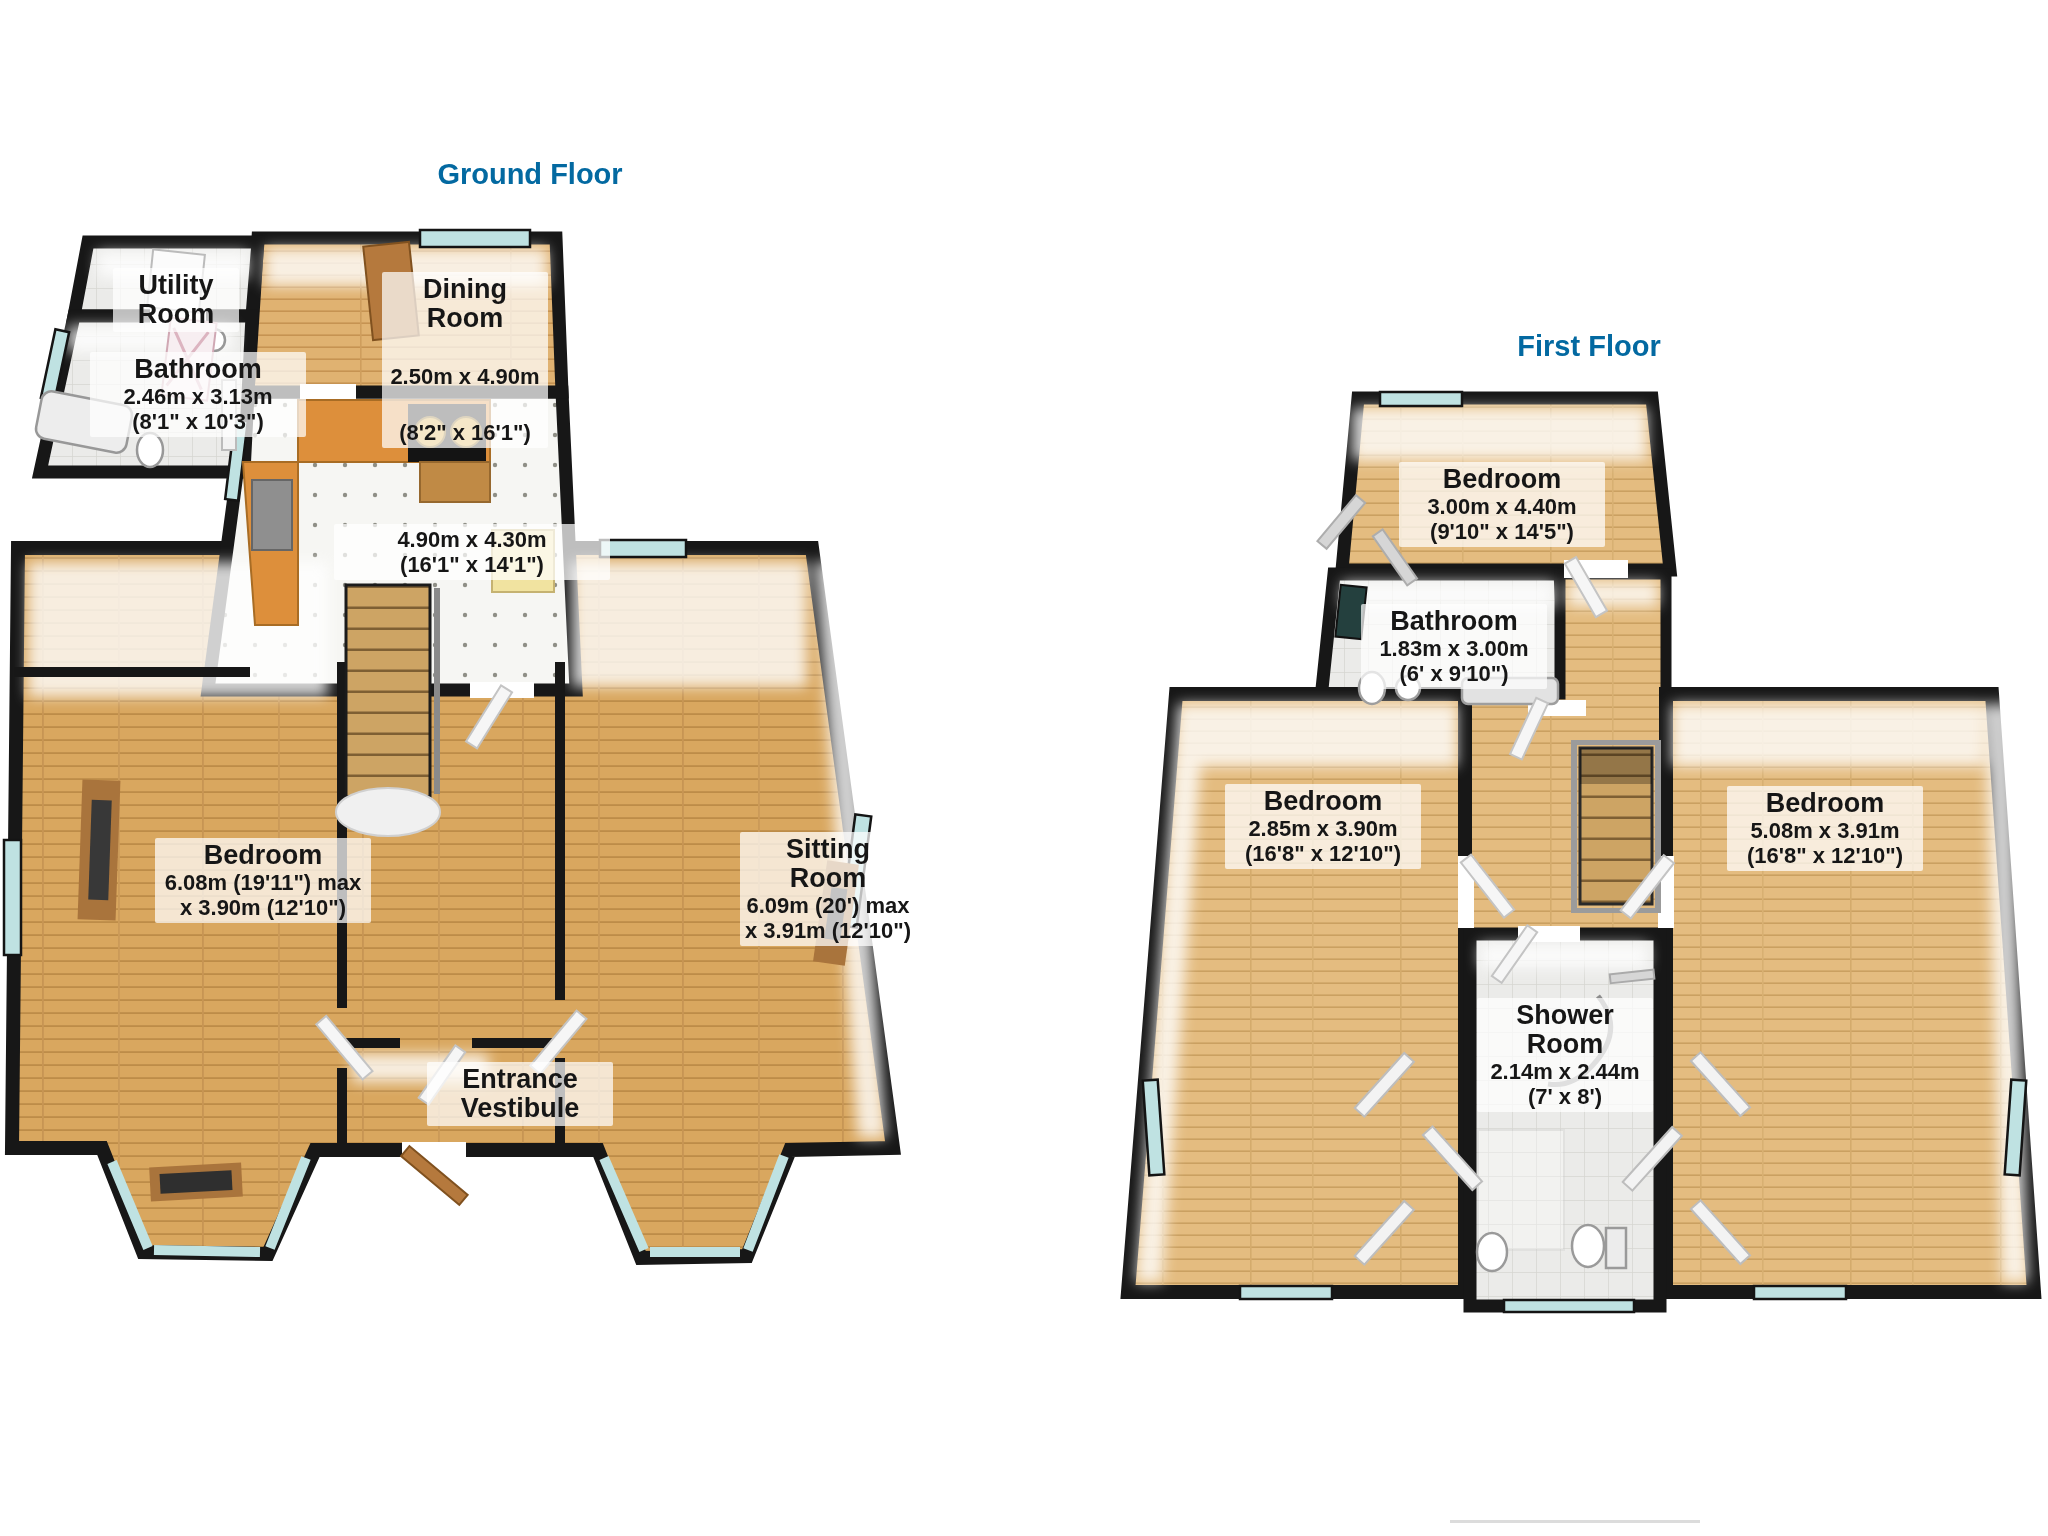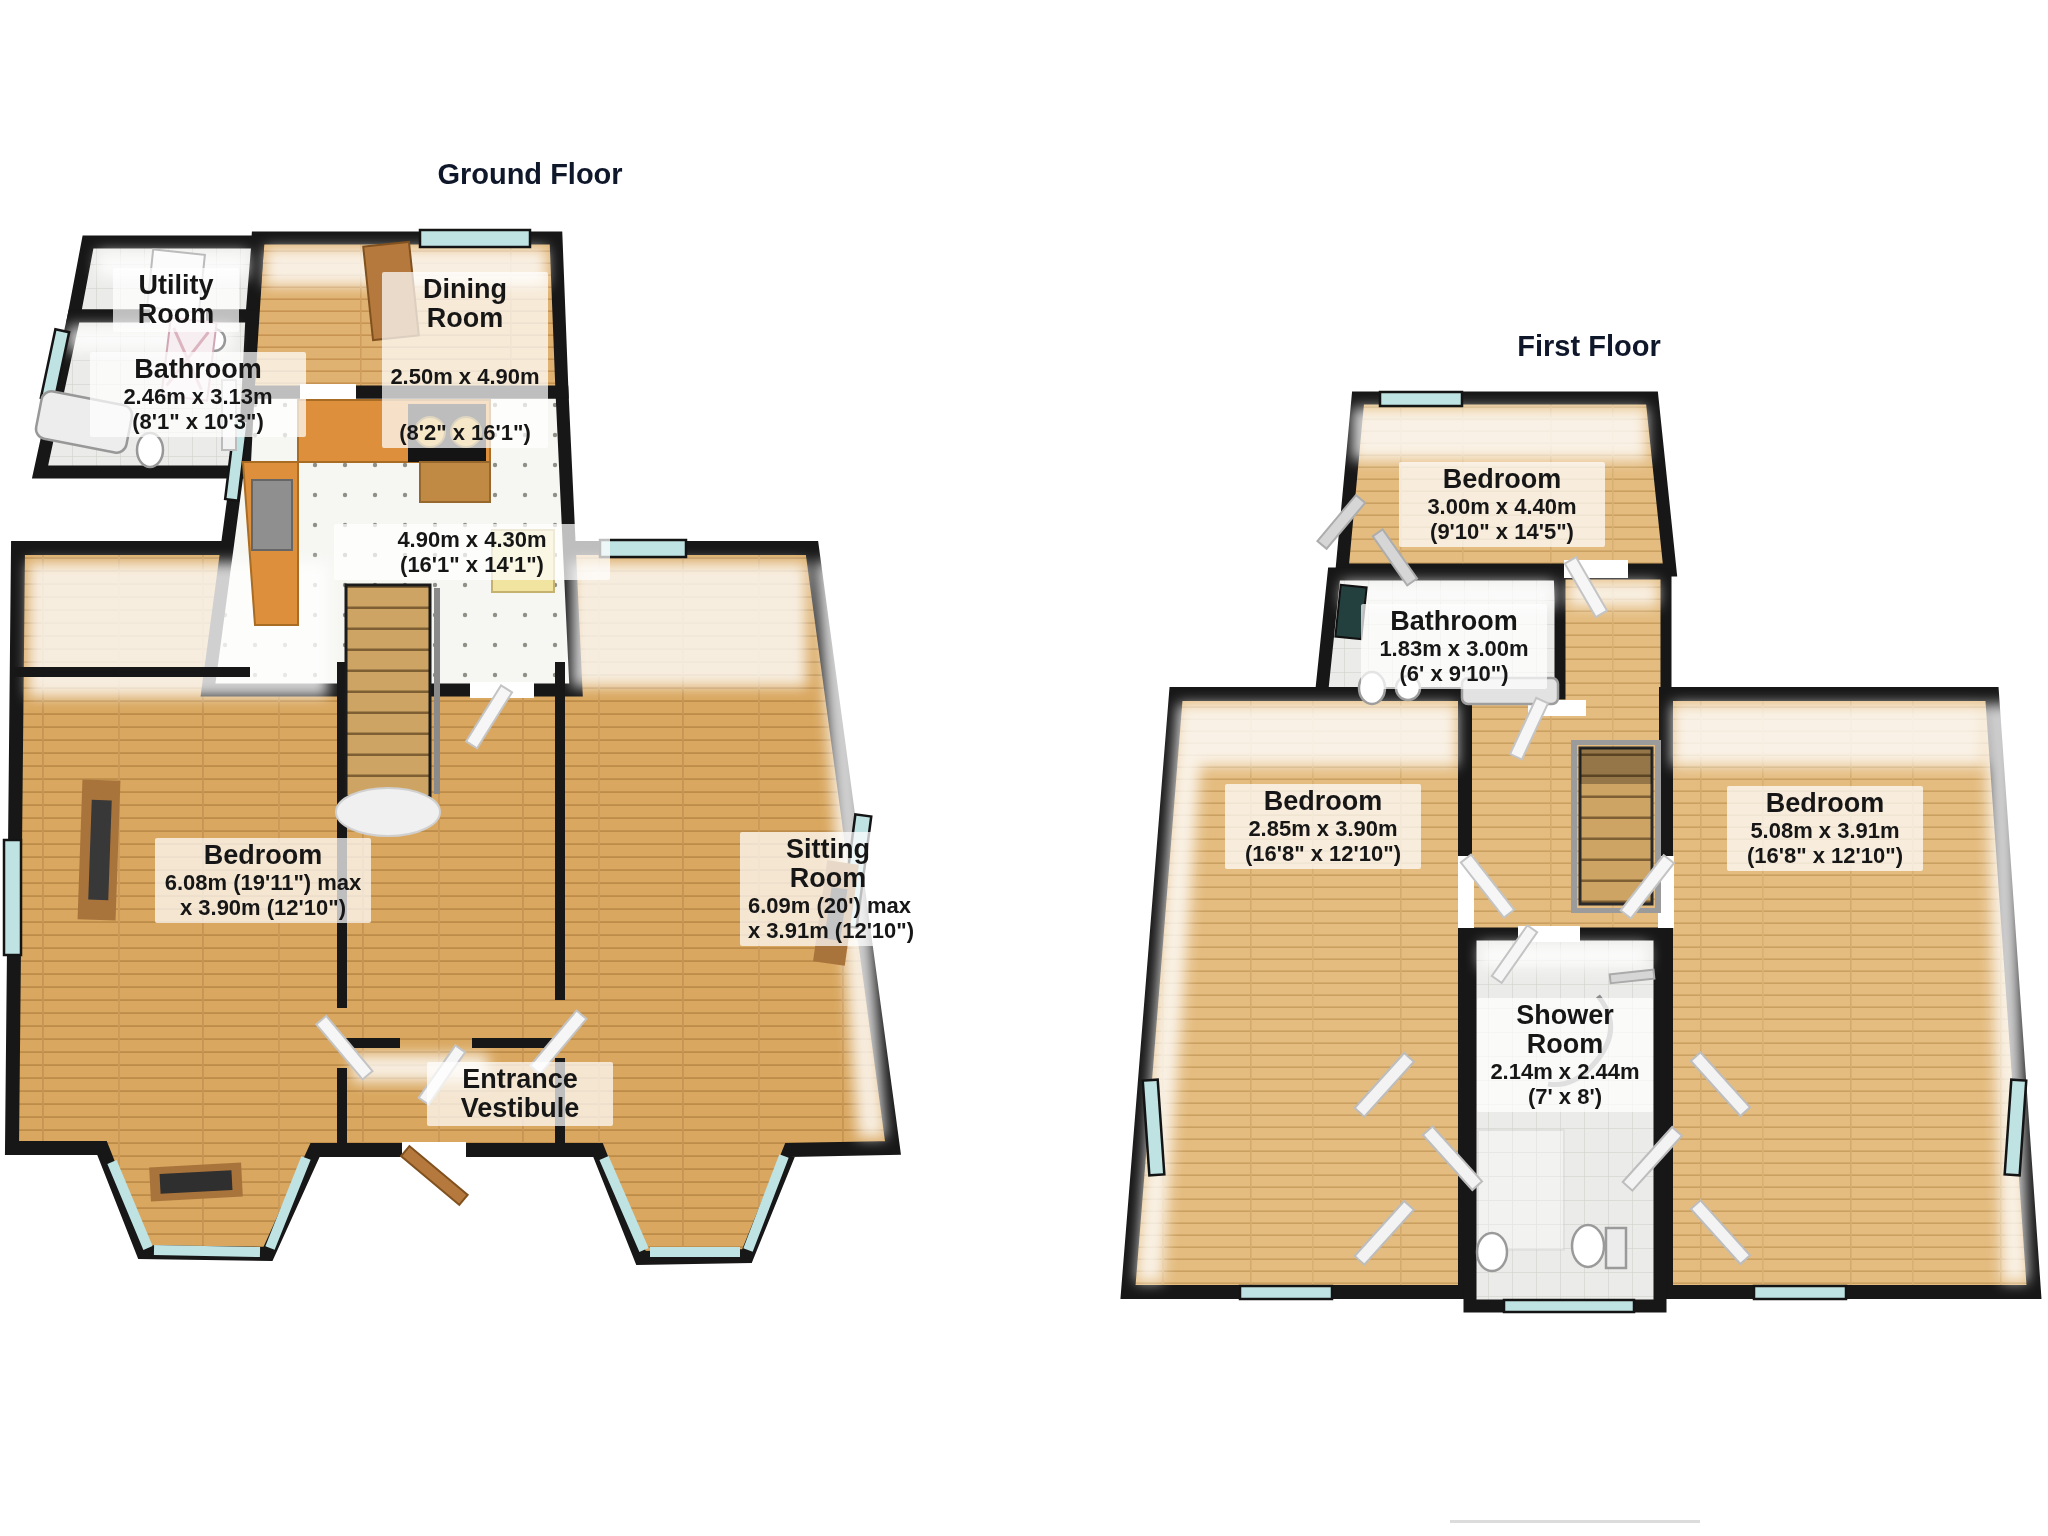--- a/index.html
+++ b/index.html
@@ -1,23 +1,23 @@
 <!DOCTYPE html>
 <html><head>
 <meta charset="utf-8">
 <style>
   html,body{margin:0;padding:0;background:#ffffff;}
   .canvas{position:relative;width:2048px;height:1536px;background:#fff;overflow:hidden;
           font-family:"Liberation Sans",sans-serif;color:#161616;}
   .plan-svg{position:absolute;left:0;top:0;}
   .floor-title{position:absolute;transform:translateX(-50%);font-weight:bold;font-size:29px;
-               color:#0f172a;white-space:nowrap;}
+               color:#0369a1;white-space:nowrap;}
   .room-label{position:absolute;transform:translateX(-50%);background:rgba(255,255,255,0.72);
               padding:3px 8px;text-align:center;border-radius:2px;
-              display:flex;flex-direction:column;}
+              display:flex;flex-direction:column;align-items:center;}
   .rn{font-weight:bold;font-size:27px;line-height:1.08;}
   .rd{font-size:22px;line-height:1.14;white-space:nowrap;font-weight:bold;}
 </style>
 </head>
 <body>
 
 <div class="canvas">
 
 <svg class="plan-svg" width="2048" height="1536" viewBox="0 0 2048 1536">
   <defs>

